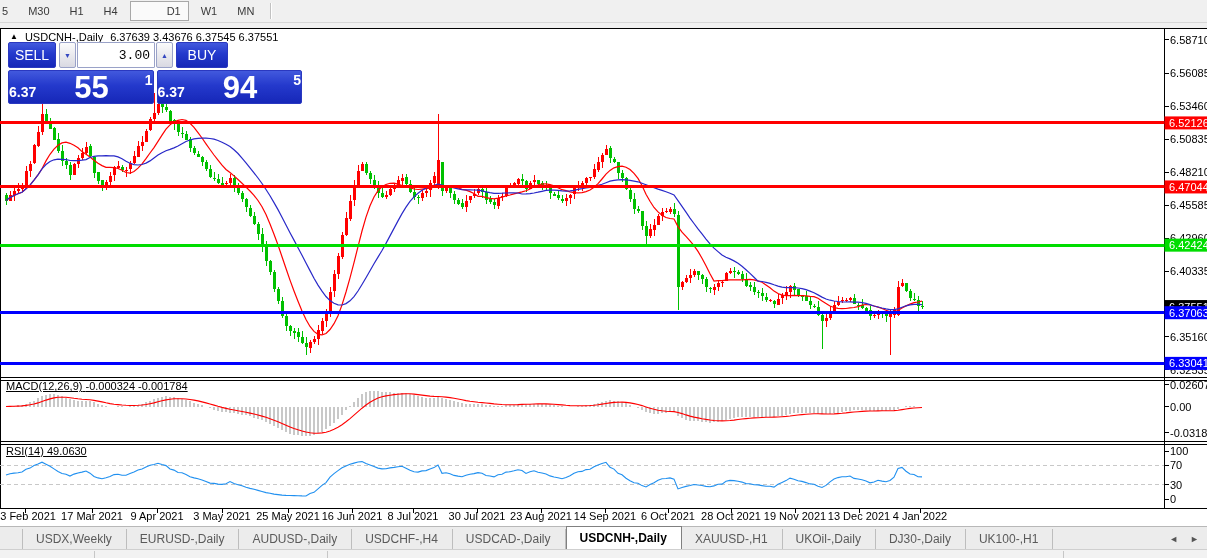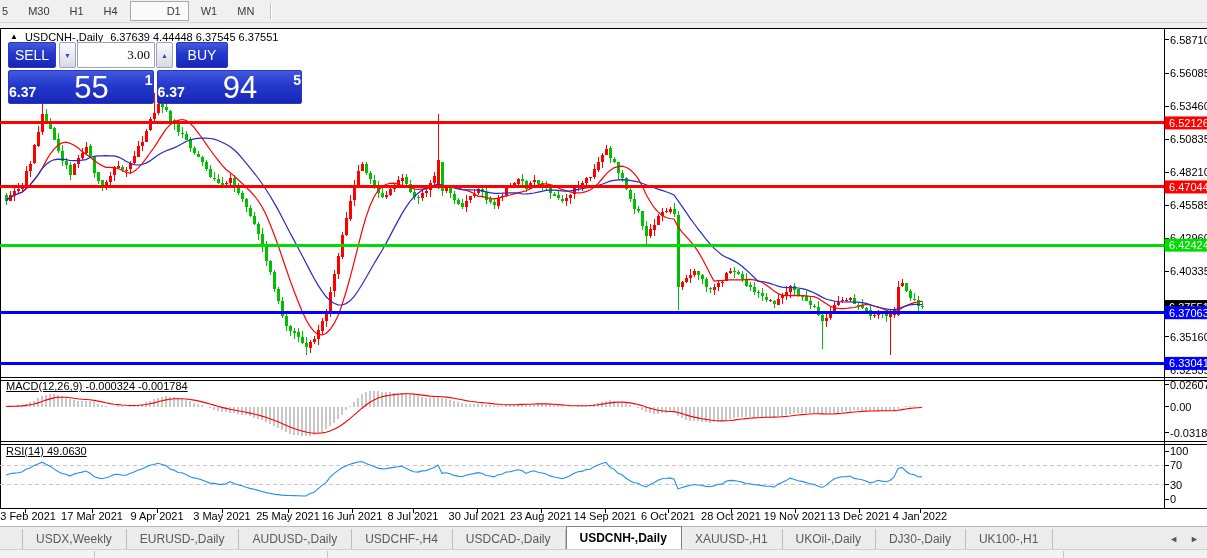--- a/index.html
+++ b/index.html
@@ -28,27 +28,27 @@
   .btn-blue{background:linear-gradient(180deg,#4259dd 0%,#2439cc 45%,#1627b8 100%);
       border:1px solid #2a38c0;color:#fff;font-size:14px;display:flex;align-items:center;
       justify-content:center;box-sizing:border-box;border-radius:2px;}
   .sell-btn{width:48px;height:26px;}
   .buy-btn{position:absolute;right:0;top:0;width:52px;height:26px;}
   .spin-btn{width:17px;height:26px;box-sizing:border-box;border:1px solid #9aa2c8;
       background:linear-gradient(180deg,#fbfbfb,#d9d9e2);display:flex;align-items:center;
       justify-content:center;font-size:7px;color:#3346c0;margin-left:3px;border-radius:2px;}
   .vol-box{width:78px;height:26px;box-sizing:border-box;border:1px solid #9aa2c8;background:#fff;
       font-size:13px;color:#000;text-align:right;padding:0 4px;margin-left:1px;border-radius:1px;
-      font-family:Liberation Serif, serif;}
+      font-family:Liberation Mono, monospace;}
   .spin-up{margin-left:1px;margin-right:3px;}
   .tp-bottom{position:absolute;left:0;top:28px;width:220px;height:34px;display:flex;gap:3px;}
   .price-box{flex:1;height:34px;display:flex;align-items:center;justify-content:flex-end;
       box-sizing:border-box;gap:36px;}
   .p-frac{font-size:14px;font-weight:bold;align-self:flex-end;margin:0 2px 3px 0;}
-  .p-big{font-size:31px;line-height:31px;font-weight:400;}
+  .p-big{font-size:31px;line-height:31px;font-weight:700;}
   .p-sup{font-size:14px;font-weight:bold;align-self:flex-start;margin-top:1px;}
   
   .ind-label{position:absolute;left:6px;font-size:11px;color:#000;z-index:4;text-decoration:underline;}
   
   .tabbar{position:absolute;left:0;top:526px;width:1207px;height:23px;background:#ececec;
       border-top:1px solid #b8b8b8;display:flex;align-items:flex-end;}
   .tab-lead{width:22px;}
   .tab{font-size:12px;color:#5a5a5a;padding:3px 14px 4px 13px;border-right:1px solid #bdbdbd;
       line-height:14px;white-space:nowrap;}
   .tab:nth-child(2){border-left:1px solid #bdbdbd;}
@@ -878,21 +878,21 @@
       <text x="1169" y="249.15759999999946" font-size="11" font-family="&quot;Liberation Sans&quot;,sans-serif" fill="#ffffff">6.42424</text>
       <rect x="1164.5" y="306.2061999999994" width="42.5" height="13" fill="#0000ff"></rect>
       <text x="1169" y="316.7061999999994" font-size="11" font-family="&quot;Liberation Sans&quot;,sans-serif" fill="#ffffff">6.37063</text>
       <rect x="1164.5" y="356.8834000000001" width="42.5" height="13" fill="#0000ff"></rect>
       <text x="1169" y="367.3834000000001" font-size="11" font-family="&quot;Liberation Sans&quot;,sans-serif" fill="#ffffff">6.33041</text>
     </svg>
 
   <div class="chart-header">
     <span class="tri">▲</span>
     <span class="sym">USDCNH-,Daily</span>
-    <span class="ohlc">6.37639 4.44448 6.37545 6.37551</span>
+    <span class="ohlc">6.37639 3.43676 6.37545 6.37551</span>
   </div>
 
   <div class="trade-panel">
     <div class="tp-top">
       <div class="btn-blue sell-btn">SELL</div>
       <div class="spin-btn">
         <span>▼</span>
       </div>
       <input class="vol-box" value="3.00" style="">
       <div class="spin-btn spin-up">

